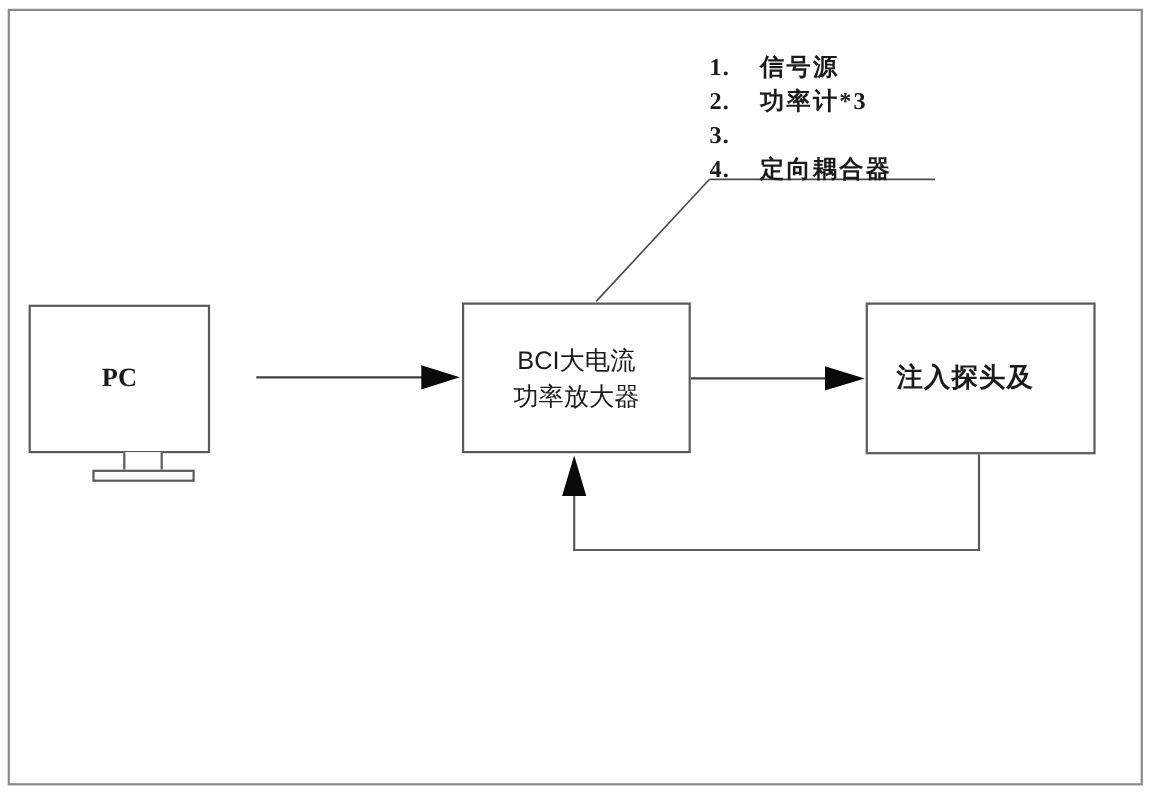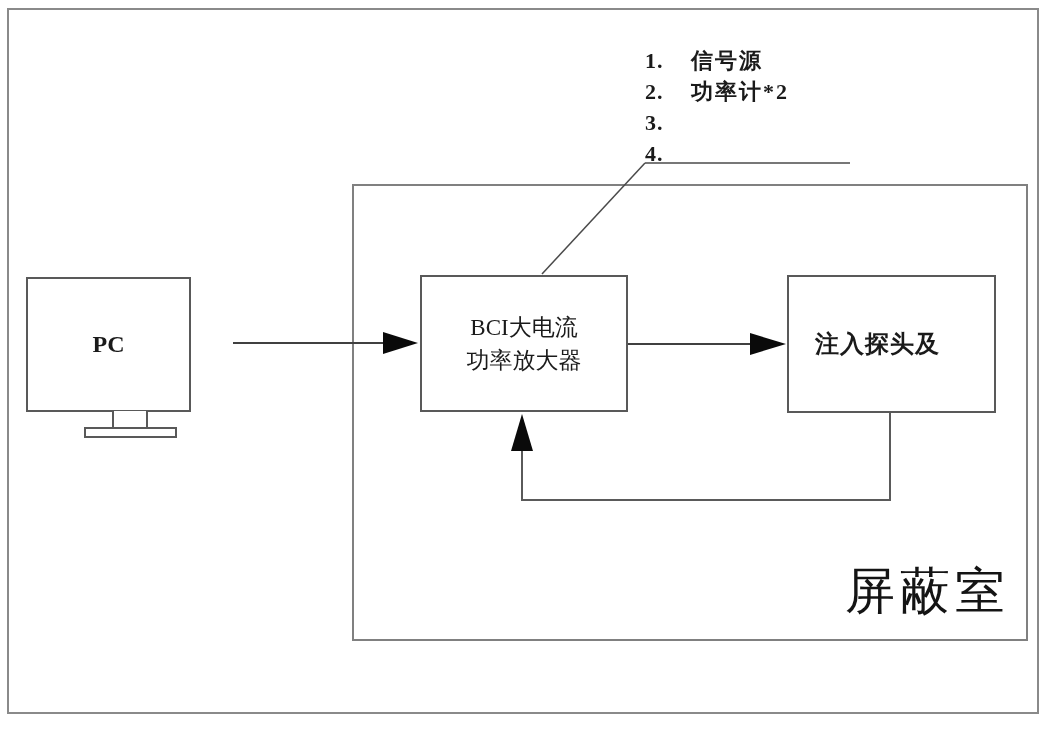--- a/index.html
+++ b/index.html
@@ -60,21 +60,21 @@
   }
   .pc-base {
     position: absolute;
     left: 84px; top: 427px; width: 93px; height: 11px;
     border: 2px solid #595959;
     background: #ffffff;
     box-sizing: border-box;
   }
   .bci-box { left: 420px; top: 275px; width: 208px; height: 137px; }
   .bci-box .line {
-    font-family: Liberation Serif, serif;
+    font-family: Liberation Sans, sans-serif;
     font-size: 23px;
     line-height: 33px;
     white-space: nowrap;
   }
   .probe-box {
     left: 787px; top: 275px; width: 209px; height: 138px;
     align-items: flex-start;
     padding-left: 26px;
   }
   .probe-box .line {
@@ -104,23 +104,20 @@
     letter-spacing: 2px;
   }
 </style>
 </head>
 <body>
 
 <div class="canvas">
 
   <div class="outer-frame"></div>
 
-  <div class="room">
-    <div class="room-label">屏蔽室</div>
-  </div>
 
   <svg class="wires" viewBox="0 0 1057 732" xmlns="http://www.w3.org/2000/svg">
 
     <line x1="850" y1="163" x2="645" y2="163" stroke="#4a4a4a" stroke-width="1.5"></line>
     <line x1="645" y1="163" x2="542" y2="274" stroke="#4a4a4a" stroke-width="1.5"></line>
 
     <line x1="233" y1="343" x2="384" y2="343" stroke="#404040" stroke-width="2"></line>
     <polygon points="383,332 383,354 418,343" fill="#0a0a0a"></polygon>
 
     <line x1="628" y1="344" x2="751" y2="344" stroke="#404040" stroke-width="2"></line>
@@ -145,23 +142,24 @@
     <div class="line">注入探头及</div>
   </div>
 
   <div class="legend">
     <div class="legend-row">
       <span class="legend-num">1.</span>
       <span class="legend-label">信号源</span>
     </div>
     <div class="legend-row">
       <span class="legend-num">2.</span>
-      <span class="legend-label">功率计*2</span>
+      <span class="legend-label">功率计*3</span>
     </div>
     <div class="legend-row">
       <span class="legend-num">3.</span>
     </div>
     <div class="legend-row">
       <span class="legend-num">4.</span>
+      <span class="legend-label">定向耦合器</span>
     </div>
   </div>
 
 </div>
 
 </body></html>

